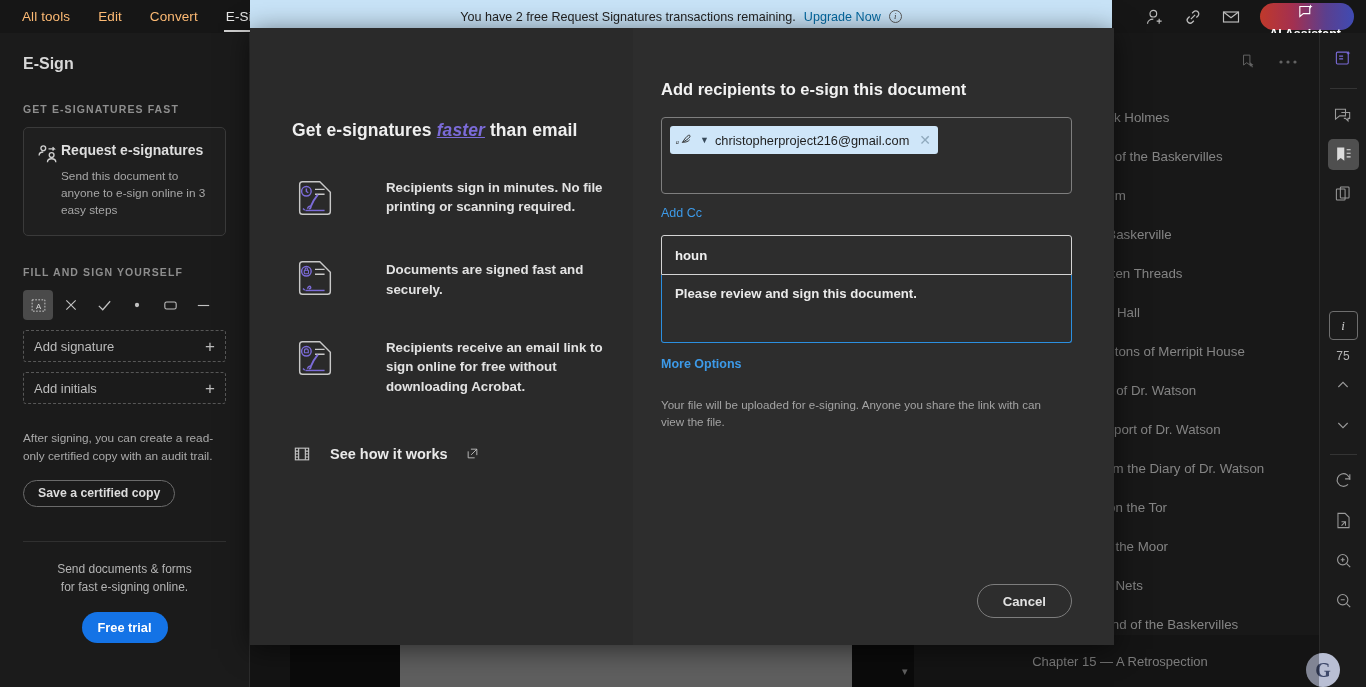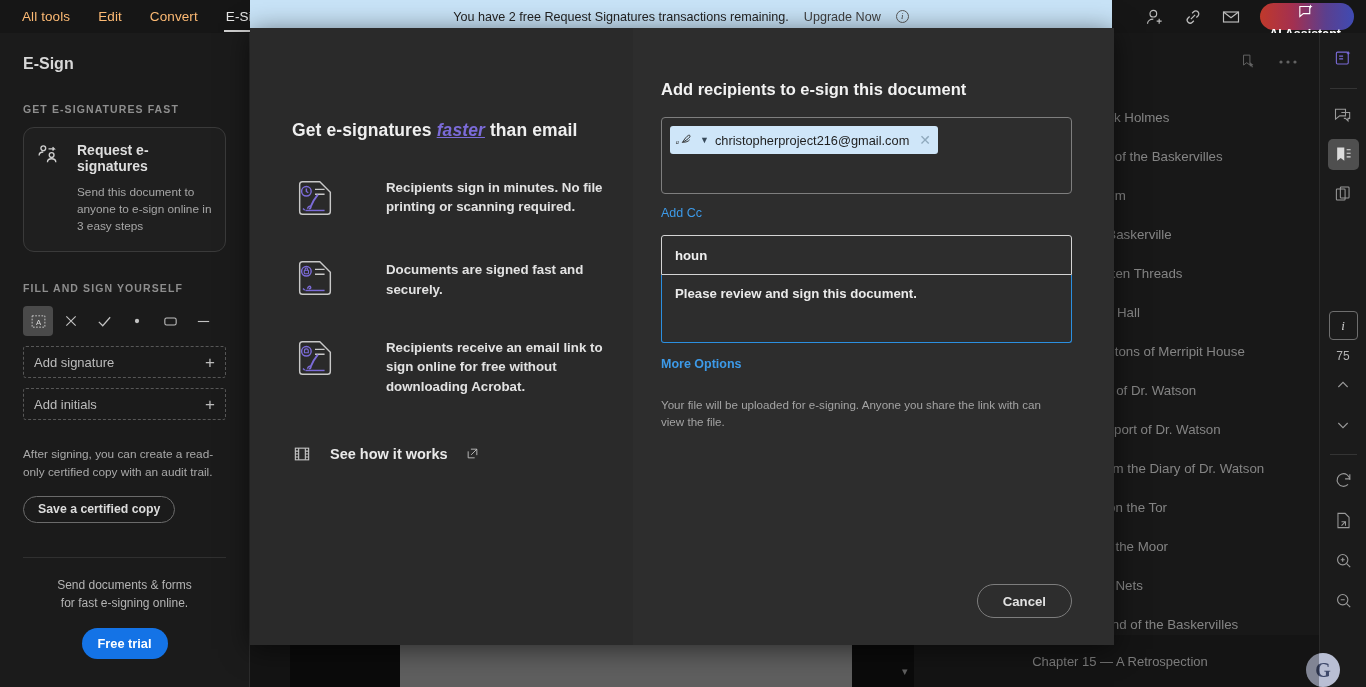--- a/index.html
+++ b/index.html
@@ -27,23 +27,23 @@
   .menu-tab.active { color: #e6e6e6; }
   .menu-tab.active::after {
     content: ""; position: absolute; left: 12px; right: 12px; bottom: 1px;
     height: 2px; background: #cfcfcf;
   }
 
   
   .banner {
     position: absolute; left: 250px; top: 0; width: 862px; height: 33px;
     background: #c8e3f7; display: flex; align-items: center; justify-content: center;
-    gap: 15px; font-size: 12.6px; color: #232323;
-  }
-  .banner a { color: #404040; text-decoration: none; cursor: pointer; }
+    gap: 8px; font-size: 12.6px; color: #232323;
+  }
+  .banner a { color: #0369a1; text-decoration: none; cursor: pointer; }
   .info-circ {
     display: inline-flex; align-items: center; justify-content: center;
     width: 13px; height: 13px; border: 1px solid #5a5a5a; border-radius: 50%;
     font-size: 9px; color: #444; font-family: "Liberation Serif", serif; font-style: italic;
     line-height: 1;
   }
 
   
   .top-right-icons {
     position: absolute; right: 6px; top: 0; height: 33px;
@@ -65,22 +65,22 @@
     position: absolute; left: 0; top: 33px; width: 250px; height: 654px;
     background: #1b1b1b; border-right: 1px solid #2c2c2c;
     padding: 0 23px;
   }
   .sb-title { color: #d8d8d8; font-size: 16px; font-weight: bold; margin-top: 22px; }
   .sb-section {
     color: #8e8e8e; font-size: 10.5px; letter-spacing: 1.1px; font-weight: bold;
     margin-top: 30px;
   }
   .req-card {
-    margin-top: 12px; border: 1px solid #3a3a3a; border-radius: 11px;
-    padding: 14px 12px 16px 12px; display: flex; gap: 16px; cursor: pointer;
+    margin-top: 12px; border: 1px solid #3a3a3a; border-radius: 5px;
+    padding: 14px 12px 16px 12px; display: flex; gap: 0; cursor: pointer;
     background: #1f1f1f;
   }
   .req-card .rc-title { color: #dedede; font-size: 14px; font-weight: bold; }
   .req-card .rc-sub { color: #a6a6a6; font-size: 11.8px; line-height: 1.45; margin-top: 10px; }
 
   .tool-row { display: flex; align-items: center; gap: 3px; margin-top: 12px; }
   .tool-btn {
     width: 30px; height: 30px; border-radius: 4px;
     display: flex; align-items: center; justify-content: center;
     color: #c2c2c2; cursor: pointer;

